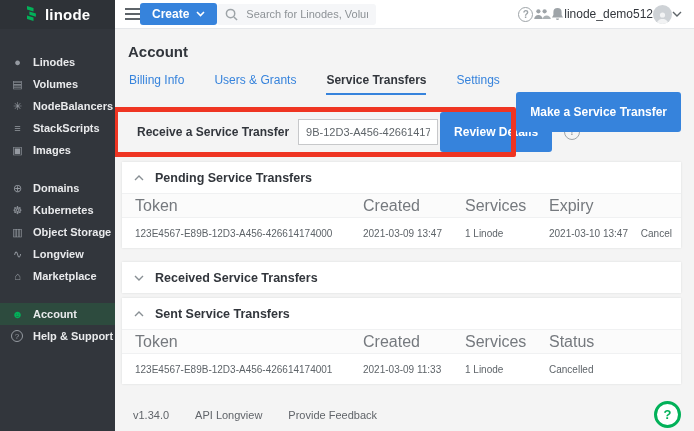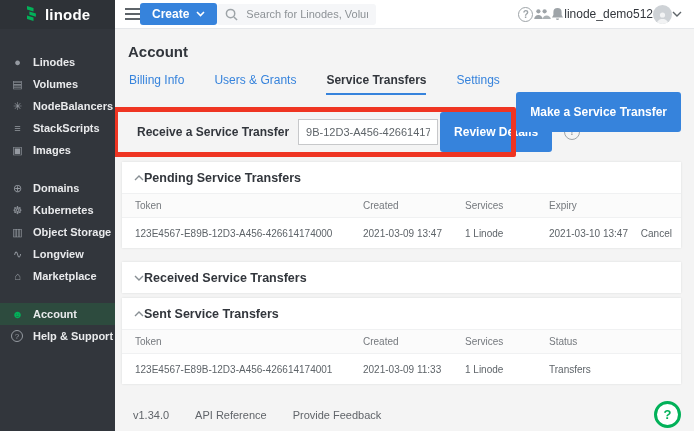--- a/index.html
+++ b/index.html
@@ -85,26 +85,26 @@
   }
   .make-btn { position: absolute; top: 92px; right: 13px; z-index: 3; }
   .annotation {
     position: absolute; left: 113px; top: 107px; width: 403px; height: 50px;
     border: 5px solid #ef3522; border-radius: 2px; z-index: 4; pointer-events: none;
   }
   .card { background: #fff; box-shadow: 0 0 2px rgba(50,54,60,0.12); }
   .card.pending { margin-top: 17px; }
   .card.received { margin-top: 14px; }
   .card.sent { margin-top: 5px; }
-  .card-header { height: 31px; display: flex; align-items: center; padding: 0 12px; cursor: pointer; }
+  .card-header { height: 31px; display: flex; align-items: center; gap: 11px; padding: 0 12px; cursor: pointer; }
   .card-title { font-size: 12.5px; font-weight: 700; color: #32363c; }
   .caret { color: #888f94; display: flex; align-items: center; }
   .tgrid { display: grid; grid-template-columns: 228px 102px 84px 1fr 44px; align-items: center; padding: 0 13px; }
   .thead { height: 25px; background: #fbfbfb; border-top: 1px solid #f0f1f2; border-bottom: 1px solid #f0f1f2; }
-  .thead div { font-size: 10px; color: #75797e; }
+  .thead div { font-size: 16px; color: #75797e; }
   .trow { height: 30px; }
   .trow div { font-size: 10px; color: #5e6469; white-space: nowrap; }
   .link { color: #3683dc; cursor: pointer; }
   .cell-action { justify-self: end; }
   .footer { display: flex; gap: 26px; margin: 25px 0 0 11px; font-size: 11px; color: #606469; }
   .footer .flink { cursor: pointer; }
   .chat-bubble {
     position: absolute; right: 13px; bottom: 3px; width: 27px; height: 27px; border-radius: 50%;
     background: #fff; border: 3px solid #02b159; color: #02b159; font-weight: 700; font-size: 13px;
     display: flex; align-items: center; justify-content: center; cursor: pointer; z-index: 7;
@@ -299,28 +299,28 @@
       <div>Token</div>
       <div>Created</div>
       <div>Services</div>
       <div>Status</div>
       <div></div>
     </div>
     <div class="tgrid trow">
       <div class="link">123E4567-E89B-12D3-A456-426614174001</div>
       <div>2021-03-09 11:33</div>
       <div>1 Linode</div>
-      <div>Transfers</div>
+      <div>Cancelled</div>
       <div></div>
     </div>
   </section>
 
   <div class="footer">
     <span>v1.34.0</span>
-    <span class="flink">API Reference</span>
+    <span class="flink">API Longview</span>
     <span class="flink">Provide Feedback</span>
   </div>
 </main>
 
 <div class="annotation"></div>
 
 <button class="btn-blue make-btn">Make a Service Transfer</button>
 
 <div class="chat-bubble">?</div>
 

